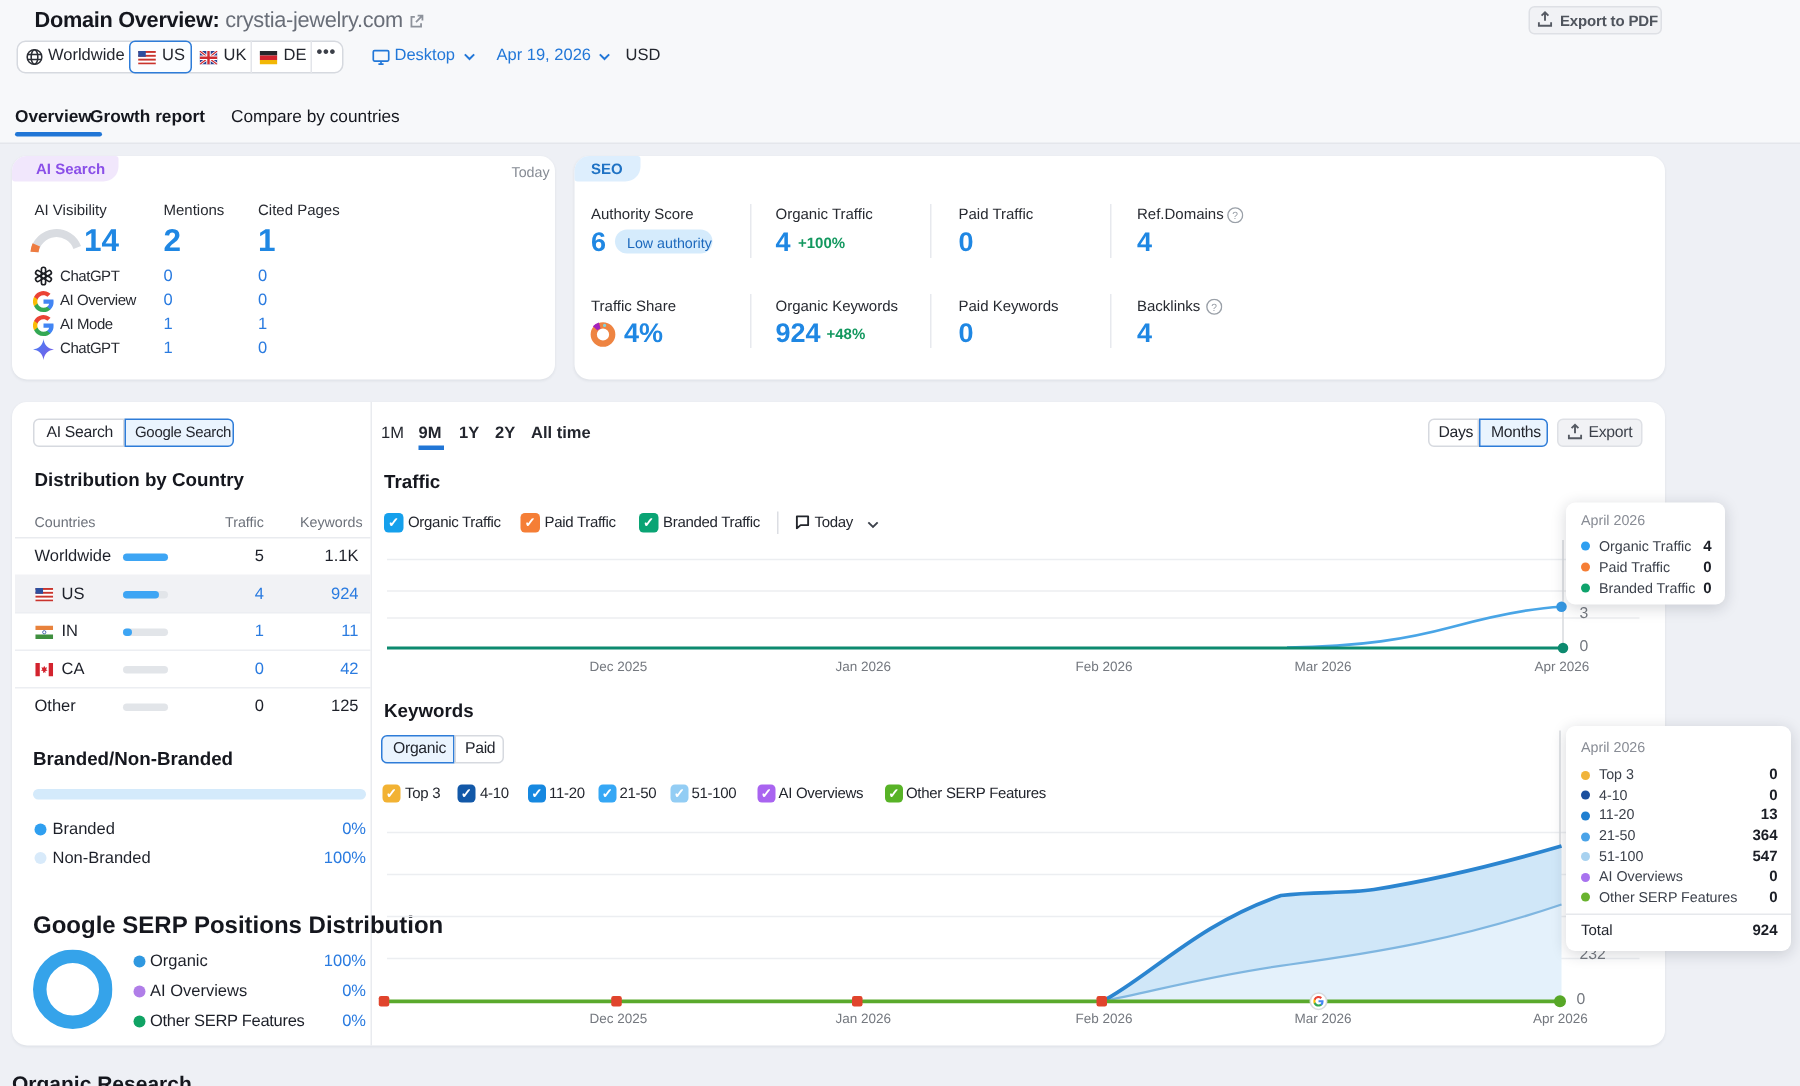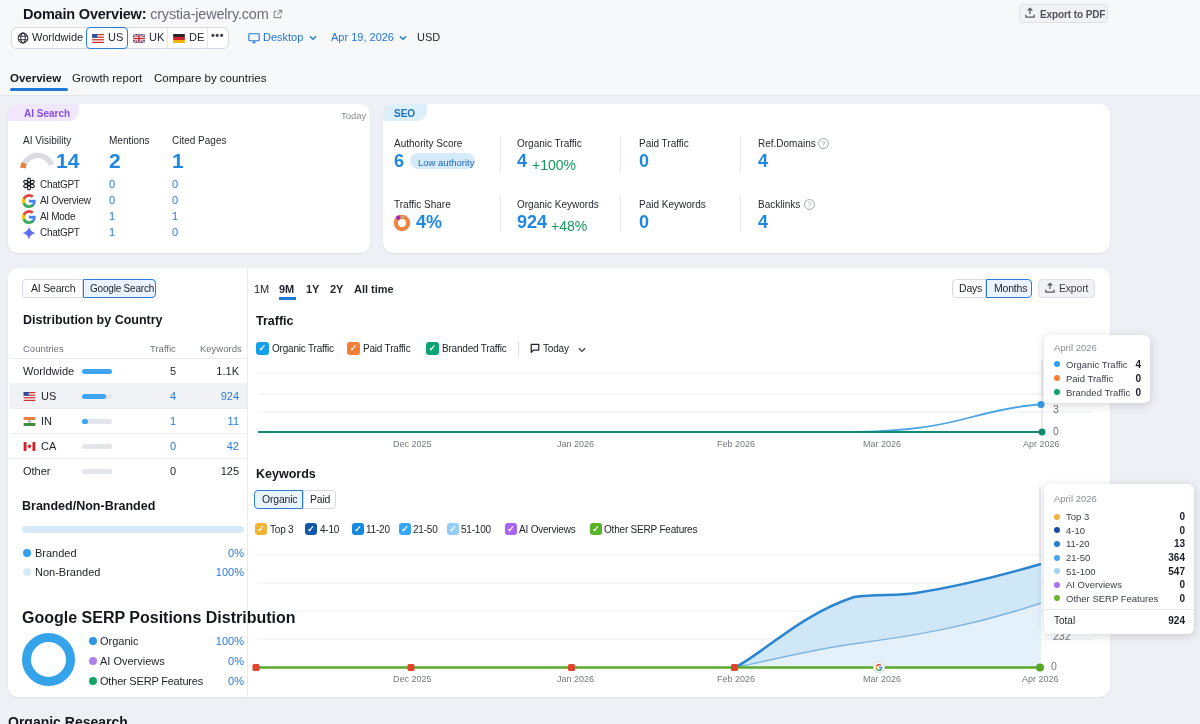--- a/index.html
+++ b/index.html
@@ -3,21 +3,21 @@
 <meta charset="utf-8">
 <style>
 *{margin:0;padding:0;box-sizing:border-box}
 html,body{width:1200px;height:724px;overflow:hidden}
 body{font-family:"Liberation Sans",sans-serif;background:#eef0f5;position:relative;color:#1d2029}
 .abs{position:absolute}
 .card{position:absolute;background:#fff;border-radius:10px;box-shadow:0 1px 2px rgba(40,45,60,.08)}
 .bignum{position:absolute;font-size:18px;font-weight:bold;color:#1f87e3}
 .lbl{position:absolute;font-size:10px;color:#272a31}
 .lbl2{position:absolute;font-size:10px;color:#272a31;letter-spacing:-.3px}
-.grn{position:absolute;color:#13985f;font-size:14px;font-weight:normal}
+.grn{position:absolute;color:#13985f;font-size:10px;font-weight:bold}
 .gray{color:#868b94}
 .cb{position:absolute;width:13px;height:13px;border-radius:3px;color:#fff;font-size:9px;line-height:13px;text-align:center;font-weight:bold}
 .cblbl{position:absolute;font-size:10px;color:#23262e;white-space:nowrap;letter-spacing:-.2px}
 .dot{position:absolute;border-radius:50%}
 .t11{position:absolute;font-size:11px;color:#1d2029}
 .tr{text-align:right}
 .ax{position:absolute;font-size:9px;color:#74787f}
 .hd{position:absolute;font-weight:bold;color:#15171e}
 .ttrow{display:flex;align-items:center;font-size:9.5px;color:#3c414b;height:13.6px;white-space:nowrap}
 .ttrow .d{width:6px;height:6px;border-radius:50%;margin-right:6px;flex:0 0 auto}
@@ -97,21 +97,21 @@
 <svg class="abs" style="left:309px;top:35px" width="8" height="6" viewBox="0 0 9 6">
     <path d="M1 1l3.5 3.5L8 1" stroke="#2277d8" stroke-width="1.5" fill="none"></path>
   </svg>
 <div class="seg" style="left:331px;top:31px;color:#2277d8">Apr 19, 2026</div>
 <svg class="abs" style="left:399px;top:35px" width="8" height="6" viewBox="0 0 9 6">
     <path d="M1 1l3.5 3.5L8 1" stroke="#2277d8" stroke-width="1.5" fill="none"></path>
   </svg>
 <div class="seg" style="left:417px;top:31px">USD</div>
 
 <div class="abs" style="left:10px;top:72px;font-size:11.5px;font-weight:bold;color:#15171e">Overview</div>
-<div class="abs" style="left:72px;top:72px;font-size:11.5px;font-weight:normal;color:#15171e">Growth report</div>
+<div class="abs" style="left:60px;top:72px;font-size:11.5px;font-weight:bold;color:#15171e">Growth report</div>
 <div class="abs" style="left:154px;top:72px;font-size:11.5px;font-weight:normal;color:#15171e">Compare by countries</div>
 <div class="abs" style="left:10px;top:88px;width:58px;height:3px;background:#2176d6;border-radius:2px"></div>
 
 <div class="card" style="left:8px;top:104px;width:362px;height:149px"></div>
 <div class="abs" style="left:8px;top:104px;width:71px;height:17px;background:#f1e7fc;border-radius:10px 2px 10px 2px;"></div>
 <div class="abs" style="left:24px;top:108px;font-size:10px;font-weight:bold;color:#8a4fe8">AI Search</div>
 <div class="abs gray" style="left:341px;top:110px;font-size:9.5px">Today</div>
 
 <div class="lbl" style="left:23px;top:135px">AI Visibility</div>
 <div class="lbl" style="left:109px;top:135px">Mentions</div>

